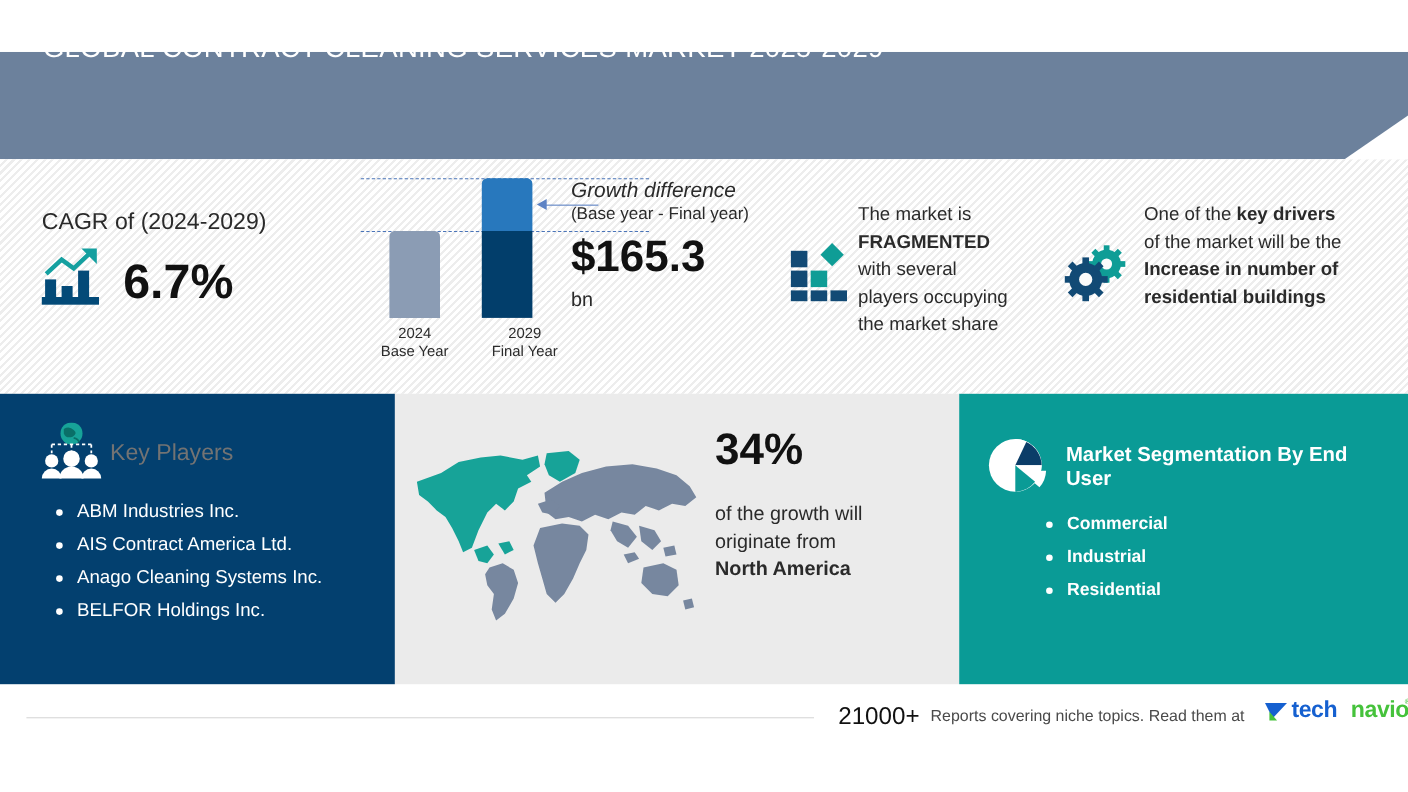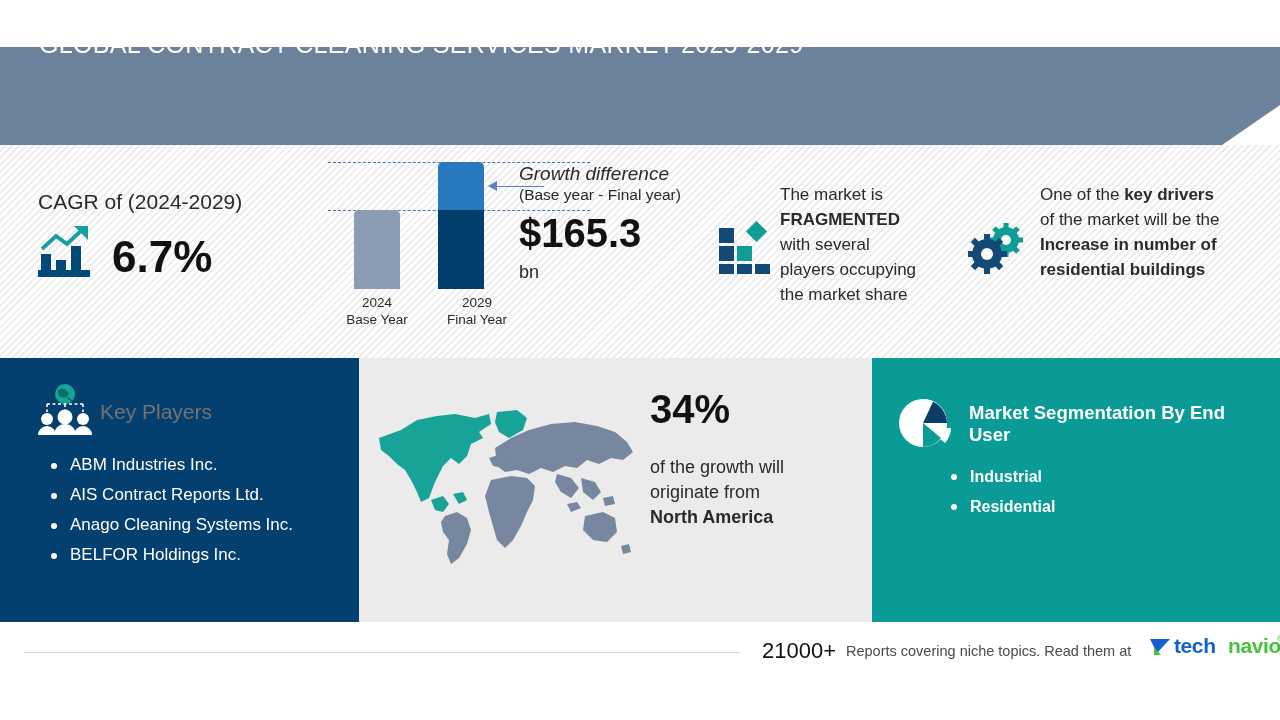--- a/index.html
+++ b/index.html
@@ -244,21 +244,21 @@
         <circle cx="32" cy="33" r="7.5"></circle>
           <path d="M21,51 a11,11 0 0 1 22,0 z"></path>
         <circle cx="50" cy="35" r="6"></circle>
           <path d="M41,51 a9,9 0 0 1 18,0 z"></path>
       </g>
     </svg>
   </div>
   <div class="kp-title">Key Players</div>
   <ul class="kp-list">
     <li>ABM Industries Inc.</li>
-    <li>AIS Contract Reports Ltd.</li>
+    <li>AIS Contract America Ltd.</li>
     <li>Anago Cleaning Systems Inc.</li>
     <li>BELFOR Holdings Inc.</li>
   </ul>
 
   <div class="map">
     <svg viewBox="0 0 268 162" width="268" height="162">
 
       <g fill="#17a398">
         <path d="M8,30 L30,22 L46,12 L66,8 L84,6 L104,10 L118,6 L120,16 L108,24 L112,30 L100,36
                  L96,48 L88,56 L80,50 L72,58 L64,74 L58,90 L50,94 L46,84 L40,72 L34,62 L26,56
@@ -312,20 +312,21 @@
       <circle cx="26" cy="26" r="24" fill="#ffffff"></circle>
       <path d="M26,26 L26,2 A24,24 0 0 1 50,26 Z" fill="#ffffff"></path>
       <path d="M26,26 L36,4.8 A24,24 0 0 1 50,26 Z" fill="#0b3d68"></path>
       <path d="M26,26 L50,26 A24,24 0 0 1 44,41 Z" fill="#ffffff"></path>
       <path d="M30,31 L54,31 A24,24 0 0 1 48,46 Z" fill="#ffffff"></path>
       <path d="M26,26 L44,41 A24,24 0 0 1 26,50 Z" fill="#0a9b96"></path>
     </svg>
   </div>
   <div class="seg-title">Market Segmentation By End User</div>
   <ul class="seg-list">
+    <li>Commercial</li>
     <li>Industrial</li>
     <li>Residential</li>
   </ul>
 
   <div class="footer-rule"></div>
   <div class="footer-count">21000+</div>
   <div class="footer-text">Reports covering niche topics. Read them at</div>
   <div class="logo">
     <div class="logo-mark">
       <svg viewBox="0 0 22 20" width="22" height="20">

